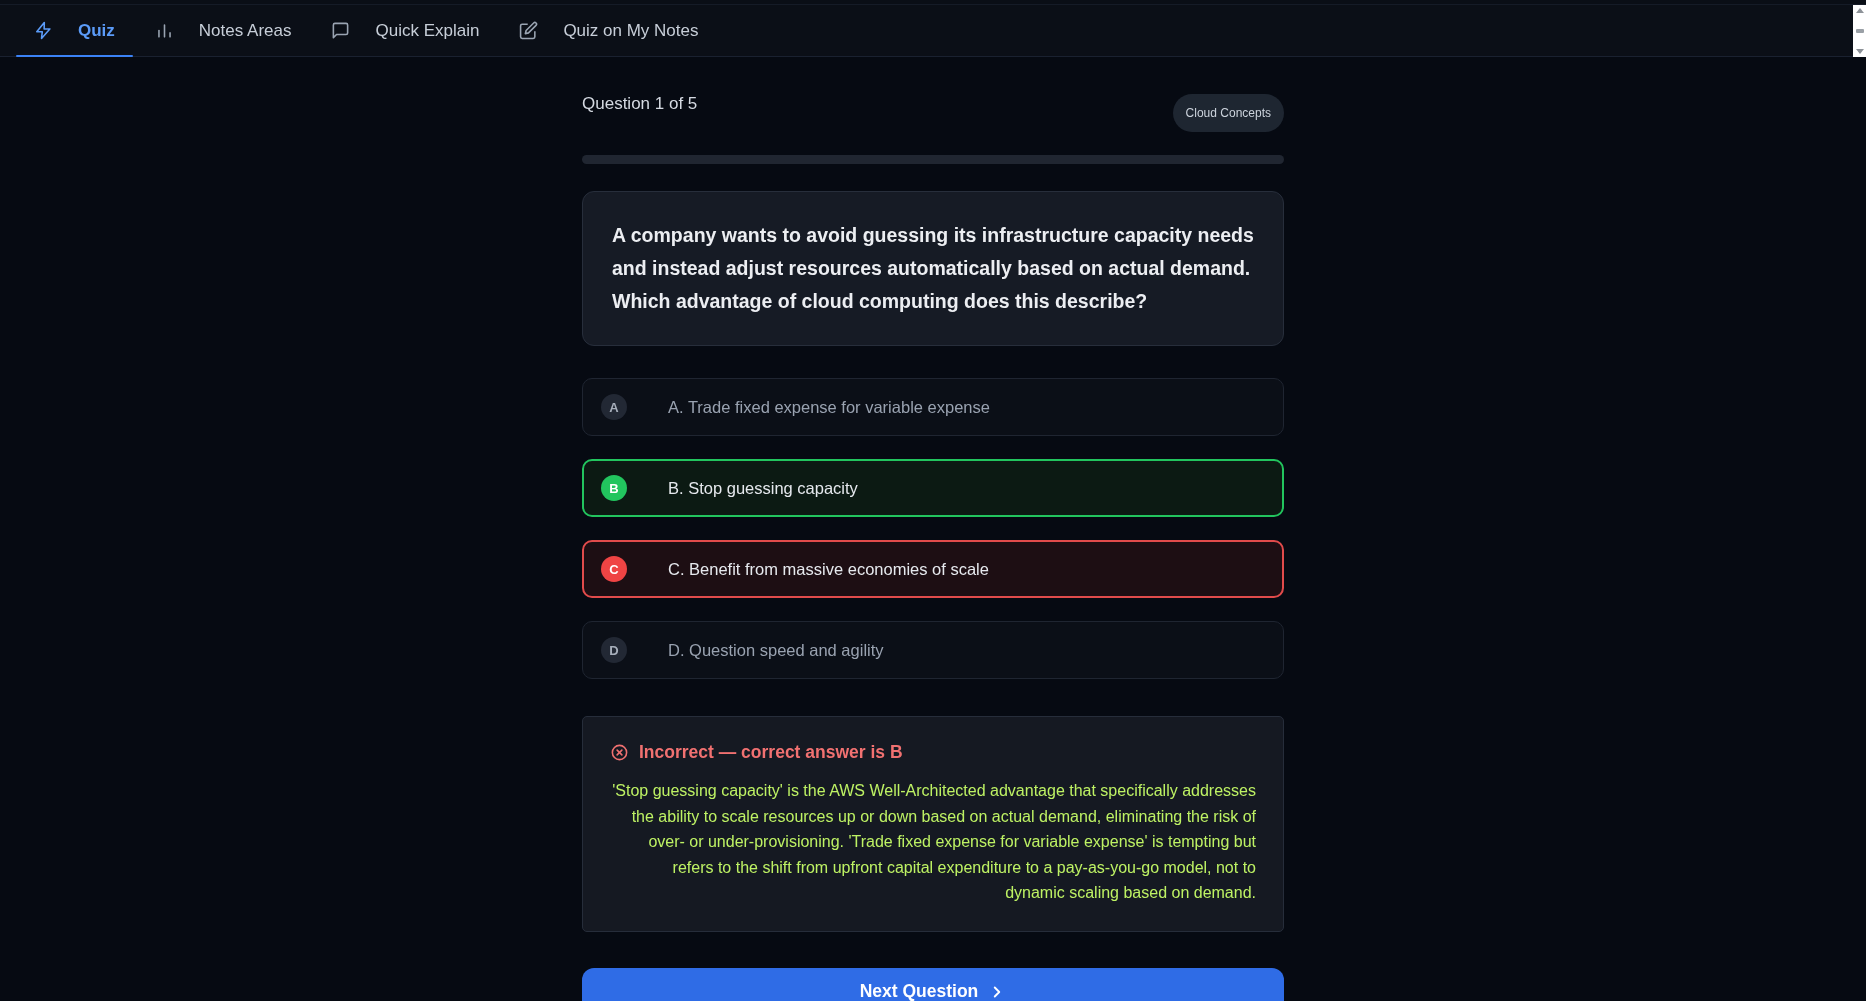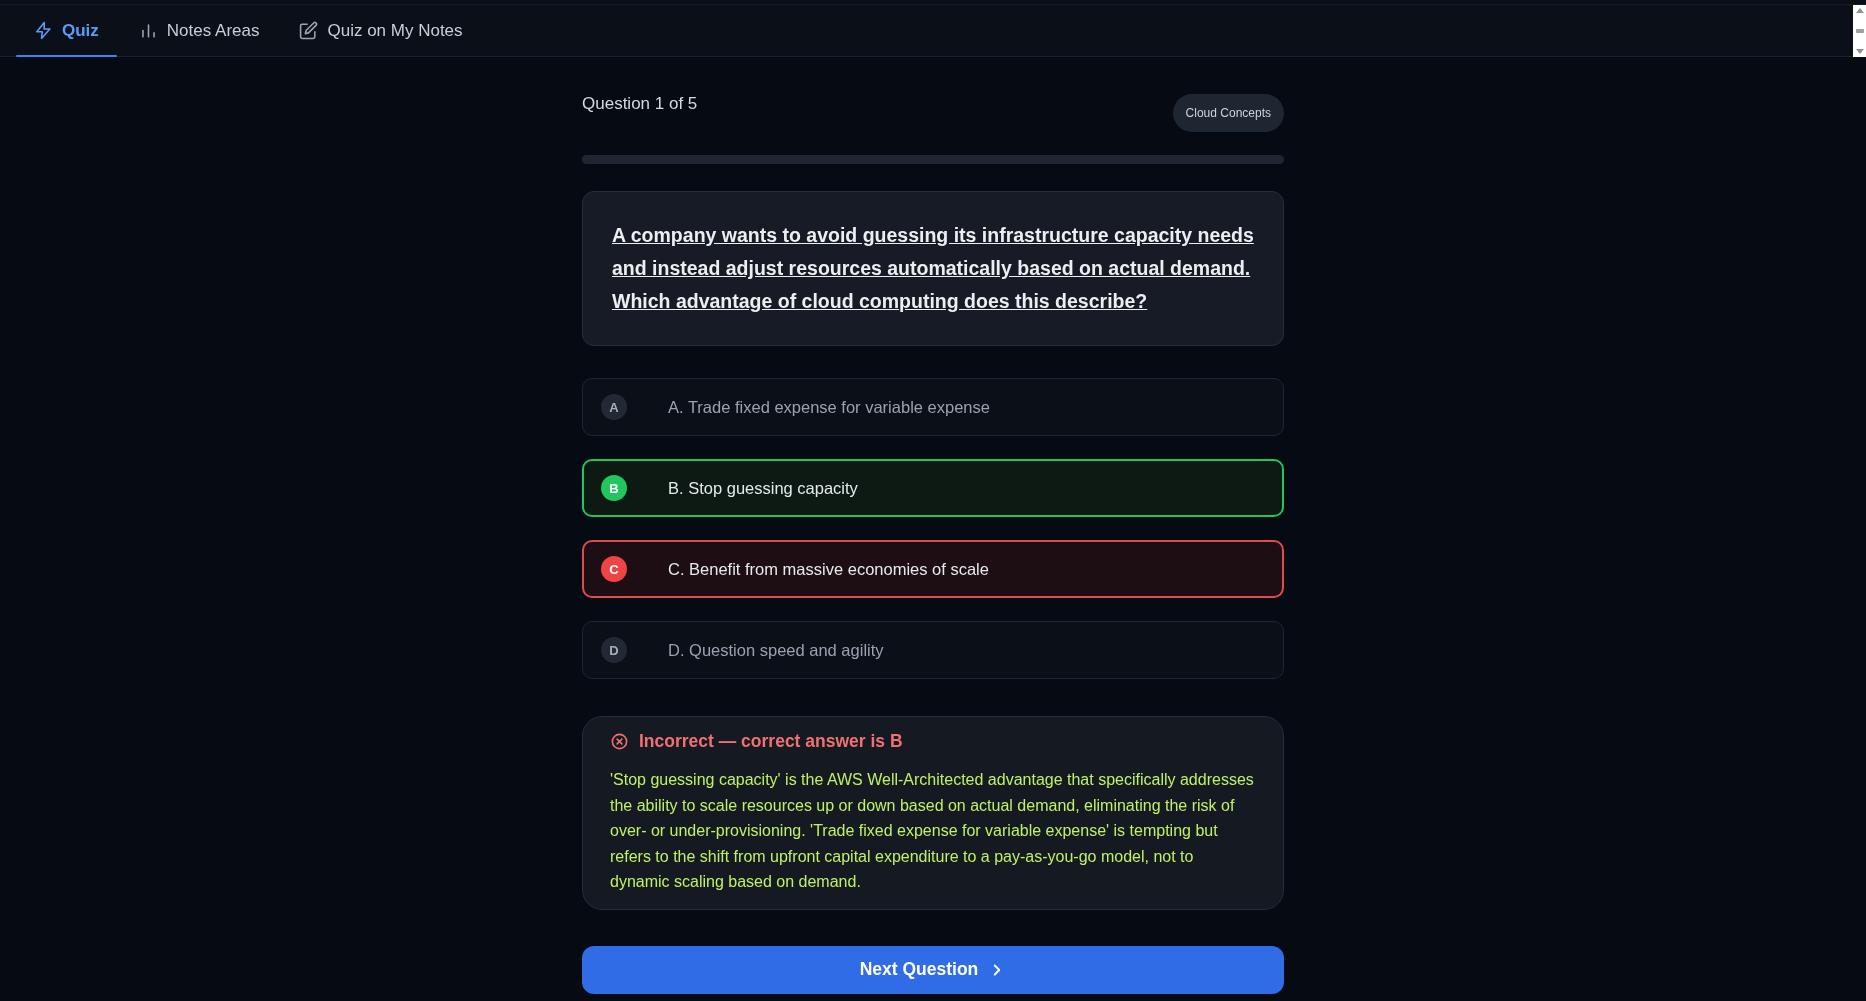--- a/index.html
+++ b/index.html
@@ -11,21 +11,21 @@
   }
   .page { width:1866px; height:1001px; background:#060a12; position:relative; }
 
   
   .top-edge { height:5px; background:#0a0e16; border-bottom:1px solid #151b27; }
   .nav {
     height:52px; background:#0b0f17; border-bottom:1px solid #1a2130;
     display:flex; align-items:stretch; padding-left:14px; position:relative;
   }
   .tab {
-    display:flex; align-items:center; gap:9px; padding:0 20px;
+    display:flex; align-items:center; gap:25px; padding:0 20px;
     font-size:17px; color:#c7ced8; cursor:pointer; position:relative;
   }
   .tab .ticon { width:19px; height:19px; display:inline-flex; color:#9aa4b2; }
   .tab .ticon svg { width:19px; height:19px; }
   .tab.active { color:#5b9bf8; font-weight:700; }
   .tab.active .ticon { color:#5b9bf8; }
   .tab.active::after {
     content:""; position:absolute; left:2px; right:2px; bottom:-1px;
     height:2px; background:#3b82f6; border-radius:2px;
   }
@@ -53,21 +53,21 @@
 
   .progress-track {
     margin-top:23px; height:9px; border-radius:999px; background:#202631; overflow:hidden;
   }
   .progress-fill { height:100%; background:#3b82f6; border-radius:999px; width:0%; }
 
   .question-card {
     margin-top:27px; background:#161b25; border:1px solid #272e3b;
     border-radius:12px; padding:27px 29px;
   }
-  .question-text { font-size:19.5px; font-weight:700; color:#eceef2; line-height:33px;text-decoration:underline; }
+  .question-text { font-size:19.5px; font-weight:700; color:#eceef2; line-height:33px; }
 
   .options { margin-top:32px; display:flex; flex-direction:column; gap:23px; }
   .option {
     height:58px; border-radius:10px; display:flex; align-items:center;
     padding:0 18px; gap:17px; cursor:pointer;
     background:#0b0f17; border:1px solid #1f2531;
   }
   .option .opt-badge {
     width:26px; height:26px; border-radius:50%; flex:0 0 26px;
     display:flex; align-items:center; justify-content:center;
@@ -78,21 +78,21 @@
   .option.correct { background:#0c1a13; border:2px solid #22c55e; padding:0 17px; }
   .option.correct .opt-badge { background:#22c55e; color:#ffffff; }
   .option.correct .opt-text { color:#e6e9ee; }
 
   .option.incorrect { background:#1d0e13; border:2px solid #e14b4b; padding:0 17px; }
   .option.incorrect .opt-badge { background:#ef4444; color:#ffffff; }
   .option.incorrect .opt-text { color:#e6e9ee; }
 
   .feedback-card {
     margin-top:37px; background:#151922; border:1px solid #262d3a;
-    border-radius:20px; padding:14px 27px;
+    border-radius:5px; padding:25px 27px;text-align:right;
   }
   .feedback-head { display:flex; align-items:center; gap:10px; color:#f17171; }
   .feedback-head .f-icon { width:19px; height:19px; display:inline-flex; }
   .feedback-head .f-icon svg { width:19px; height:19px; }
   .feedback-title { font-size:17.5px; font-weight:700; }
   .feedback-body {
     margin-top:15px; font-size:16px; color:#bef264; line-height:25.5px; max-width:655px;
   }
 
   .next-btn {
@@ -122,20 +122,28 @@
     </div>
     <div class="tab">
       <span class="ticon">
         <svg viewBox="0 0 24 24" fill="none" stroke="currentColor" stroke-width="2" stroke-linecap="round">
             <line x1="5" y1="20" x2="5" y2="12"></line>
             <line x1="12" y1="20" x2="12" y2="5"></line>
             <line x1="19" y1="20" x2="19" y2="15"></line>
           </svg>
       </span>
       <span>Notes Areas</span>
+    </div>
+    <div class="tab">
+      <span class="ticon">
+        <svg viewBox="0 0 24 24" fill="none" stroke="currentColor" stroke-width="2" stroke-linejoin="round">
+            <path d="M21 15a2 2 0 0 1-2 2H7l-4 4V5a2 2 0 0 1 2-2h14a2 2 0 0 1 2 2z"></path>
+          </svg>
+      </span>
+      <span>Quick Explain</span>
     </div>
     <div class="tab">
       <span class="ticon">
         <svg viewBox="0 0 24 24" fill="none" stroke="currentColor" stroke-width="2" stroke-linejoin="round">
             <path d="M11 4H4a2 2 0 0 0-2 2v14a2 2 0 0 0 2 2h14a2 2 0 0 0 2-2v-7"></path>
             <path d="M18.5 2.5a2.12 2.12 0 0 1 3 3L12 15l-4 1 1-4z"></path>
           </svg>
       </span>
       <span>Quiz on My Notes</span>
     </div>

